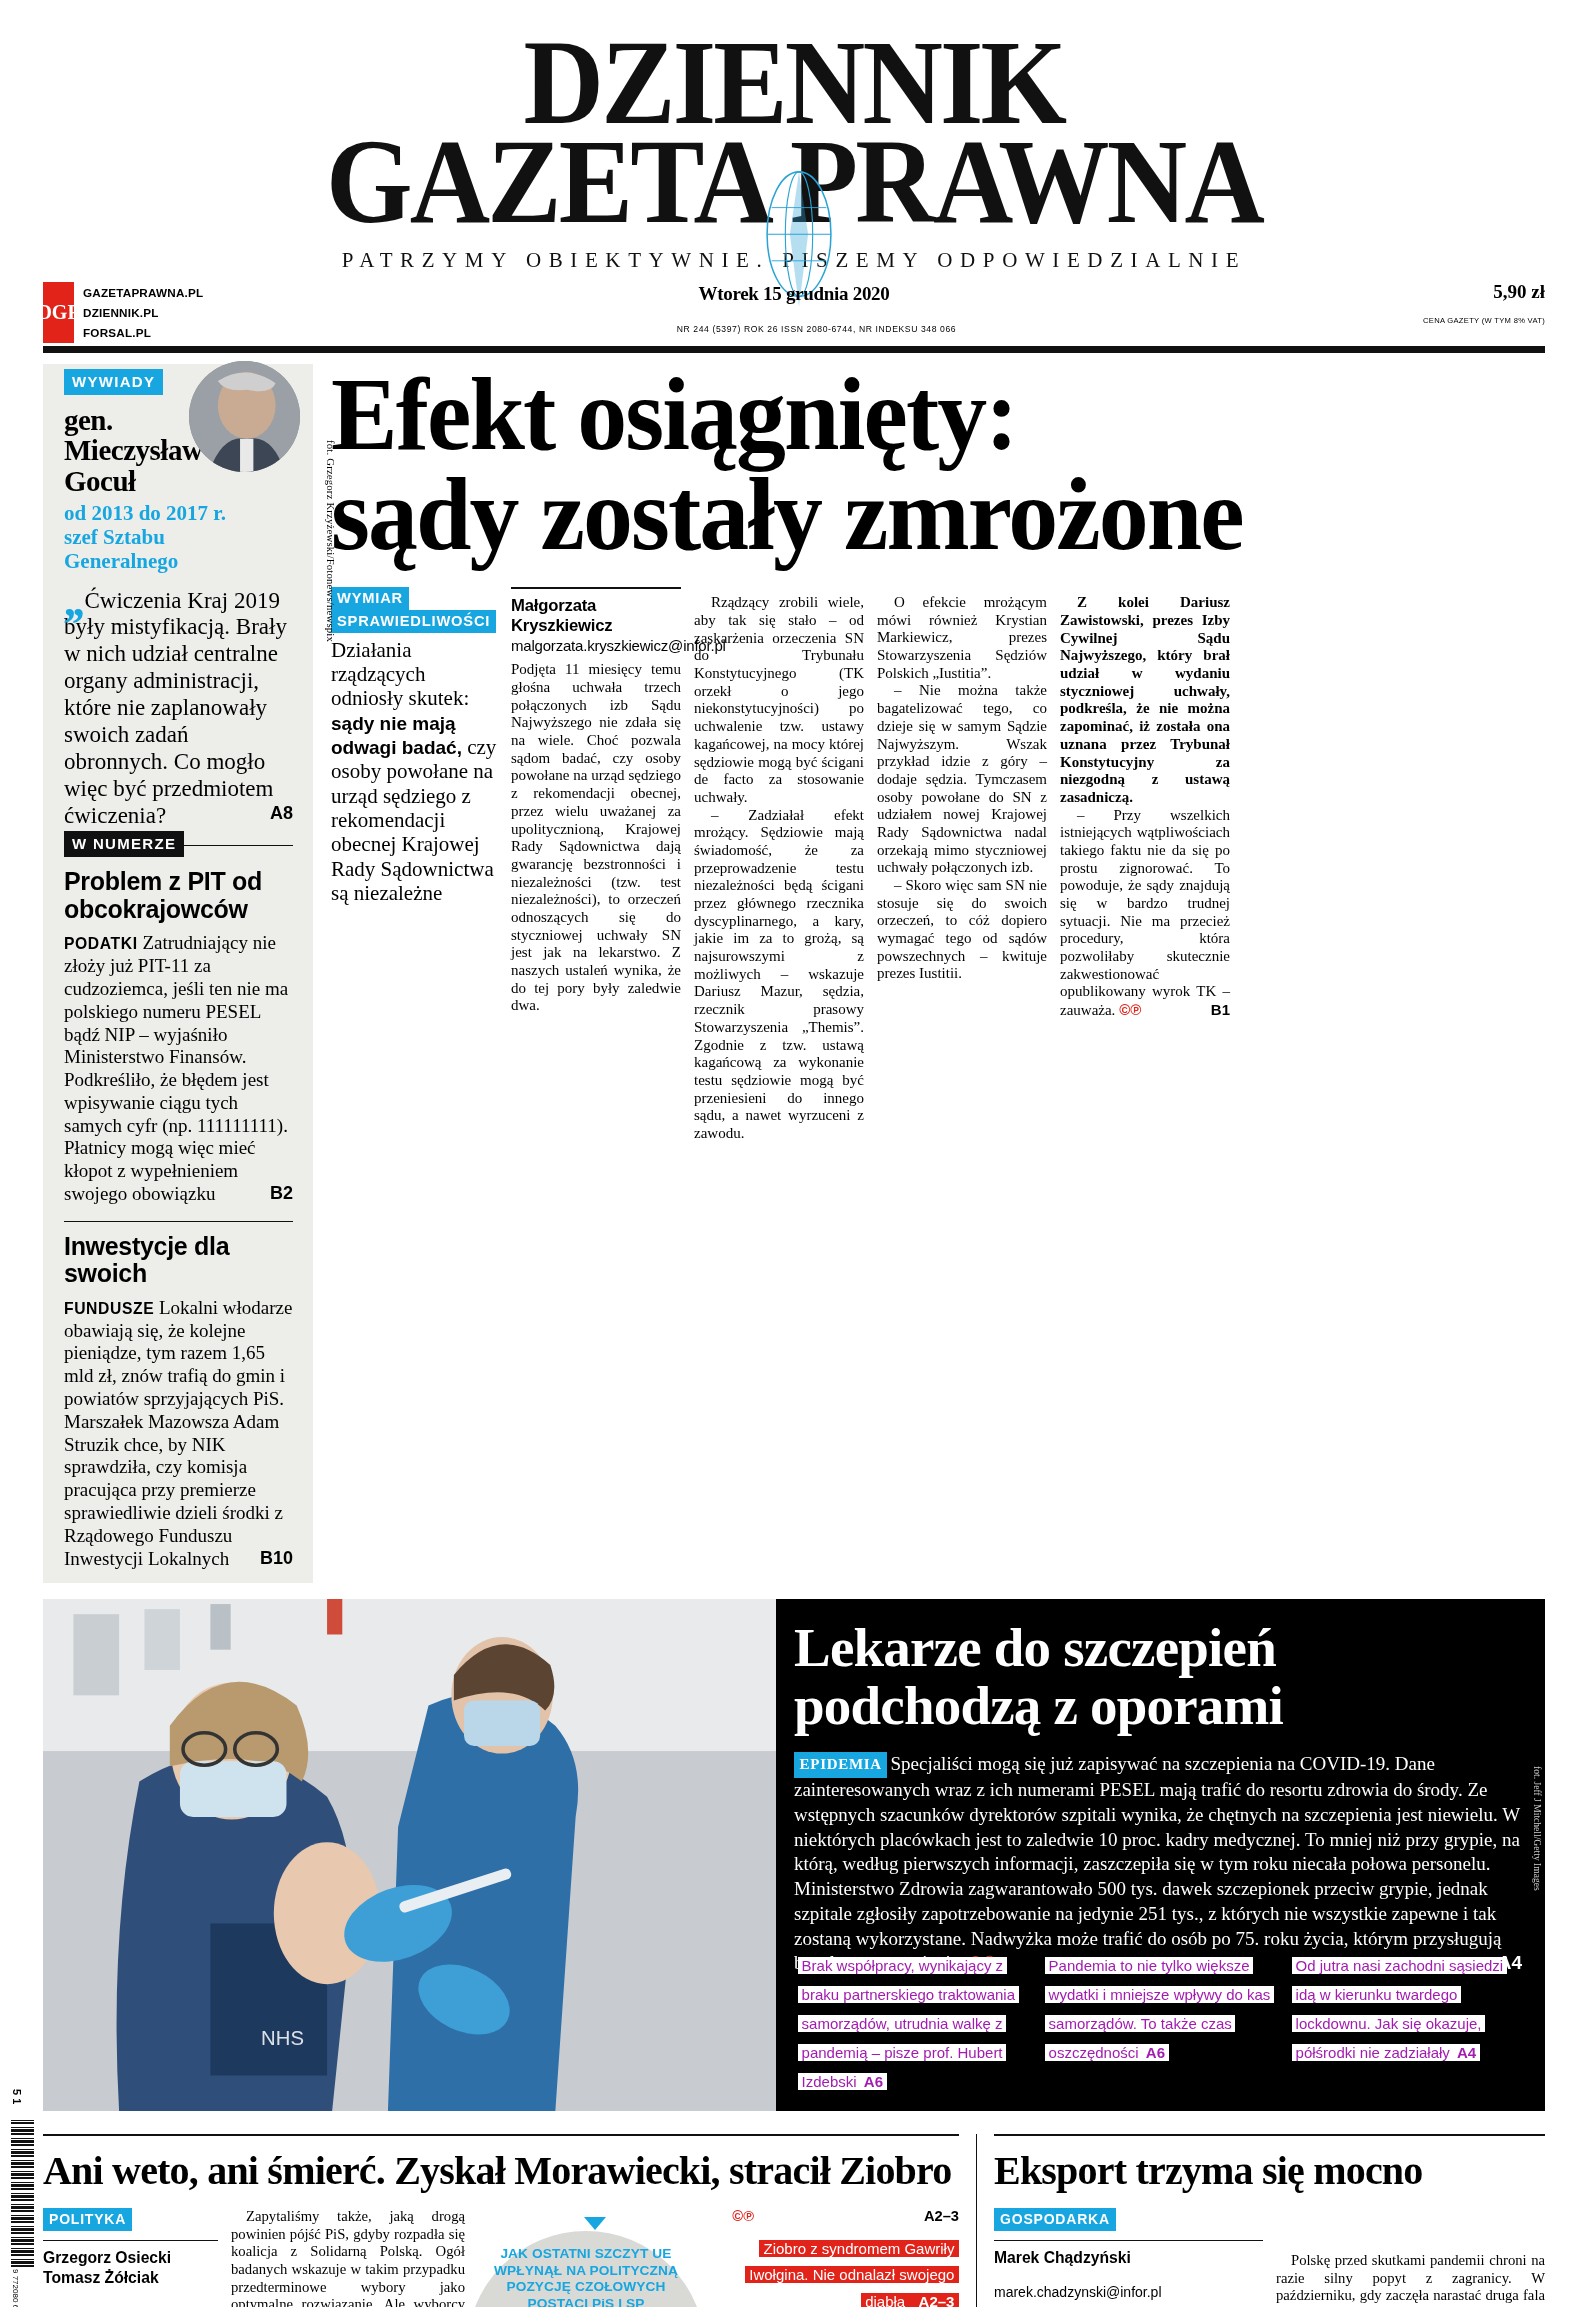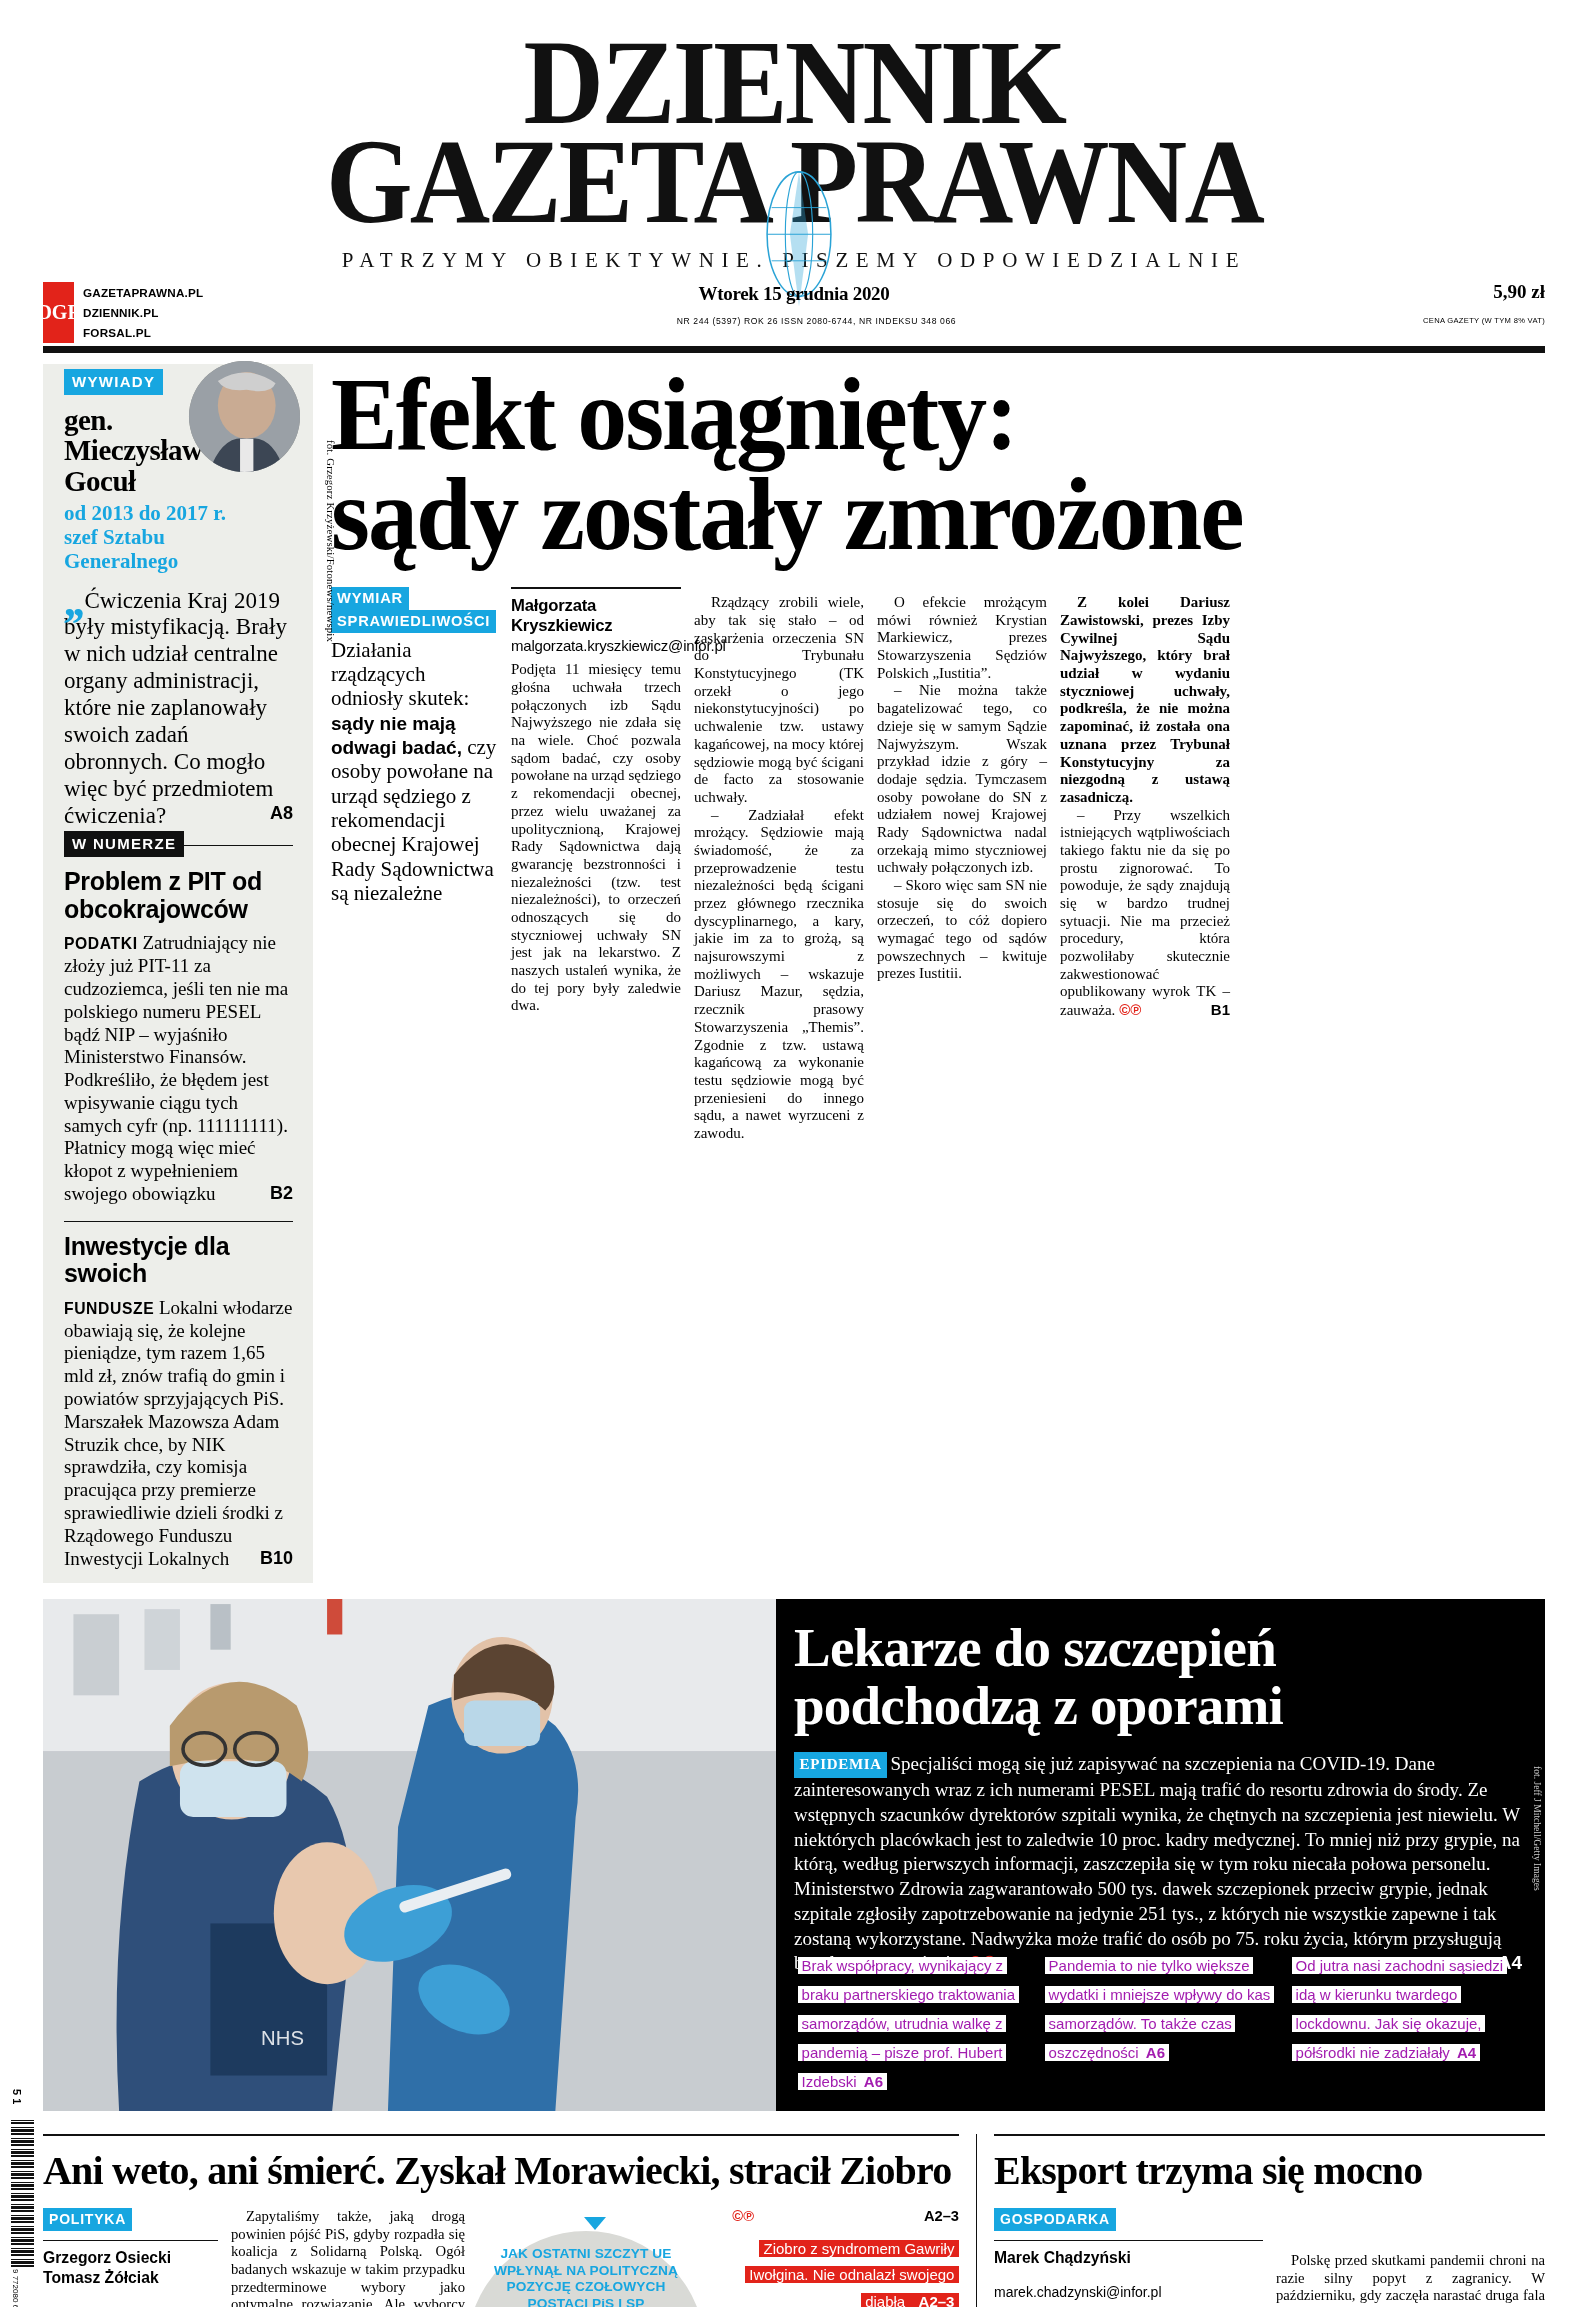--- a/index.html
+++ b/index.html
@@ -14,21 +14,21 @@
   .mh-slogan{font-family:"Liberation Serif",serif;font-size:21px;letter-spacing:7.6px;margin-top:15px;color:#111;}
   .globe{position:absolute;left:761px;top:162px;width:76px;height:152px;pointer-events:none;}
 
   
   .infobar{position:relative;margin:13px 43px 0 43px;height:57px;}
   .dgp-badge{position:absolute;left:0;top:-4px;width:31px;height:61px;background:#e2231a;color:#fff;
       font-family:"Liberation Serif",serif;font-weight:700;font-size:20px;display:flex;align-items:center;justify-content:center;}
   .sites{position:absolute;left:40px;top:-3px;font-size:11.7px;font-weight:700;line-height:1.72;letter-spacing:0.2px;}
   .infocenter{position:absolute;left:0;right:0;top:-3px;text-align:center;}
   .infodate{font-family:"Liberation Serif",serif;font-weight:700;font-size:19px;letter-spacing:-0.3px;}
-  .infoissue{font-size:8.6px;letter-spacing:0.6px;margin-top:11px;padding-left:45px;}
+  .infoissue{font-size:8.6px;letter-spacing:0.6px;margin-top:19px;padding-left:45px;}
   .inforight{position:absolute;right:0;top:-5px;text-align:right;}
   .price{font-family:"Liberation Serif",serif;font-weight:700;font-size:19px;}
   .pricenote{font-size:7.6px;letter-spacing:0.3px;margin-top:13px;}
   .rule-black{margin:3px 43px 0 43px;height:6.6px;background:#111;}
 
   
   .body-area{position:relative;margin:0 43px;}
   .top-section{display:flex;margin-top:11px;}
 
   

